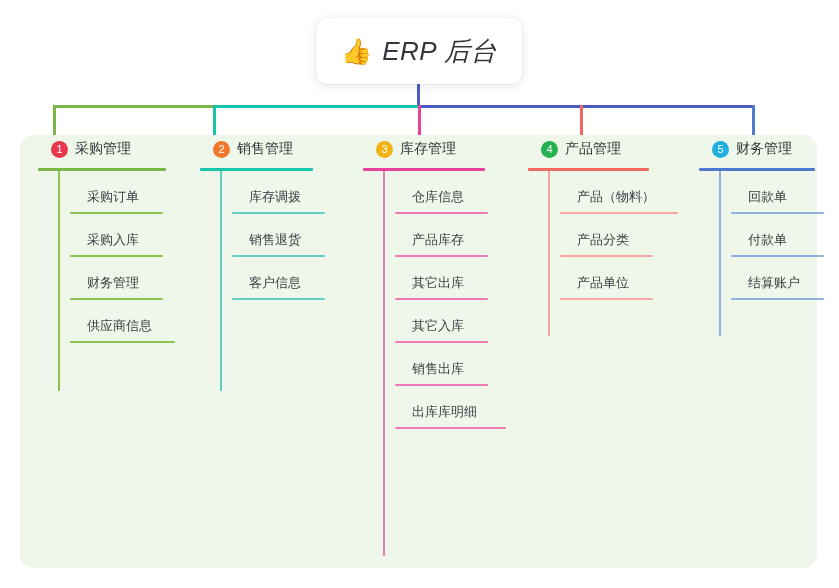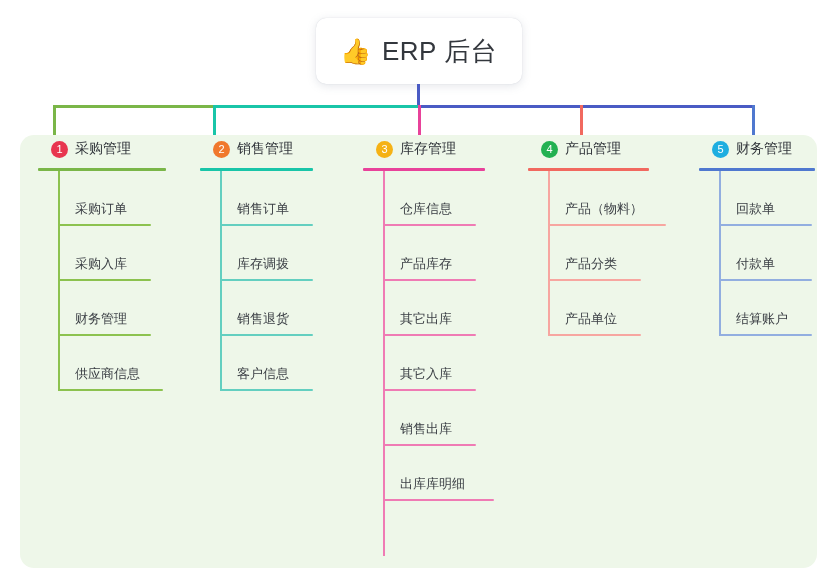--- a/index.html
+++ b/index.html
@@ -40,20 +40,21 @@
   .root-emoji {
     font-size: 25px;
     line-height: 1;
     font-family: "DejaVu Sans", sans-serif;
   }
   .root-title {
     font-size: 26px;
     color: #33373d;
     letter-spacing: 0.5px;
     white-space: nowrap;
+    font-style: italic;
   }
 
   
   .conn {
     position: absolute;
   }
 
   
   .board {
     position: absolute;
@@ -110,26 +111,27 @@
     padding-top: 0px;
   }
   .spine {
     position: absolute;
     left: 0;
     top: 0;
     width: 2px;
   }
   .item {
     position: relative;
-    height: 55px;
+    height: 43px;
     box-sizing: border-box;
     padding-left: 17px;
     display: flex;
     flex-direction: column;
     justify-content: flex-end;
+    margin-left: 12px;
   }
   .item-label {
     font-size: 13px;
     color: #3a3e44;
     white-space: nowrap;
     padding-bottom: 6px;
   }
   .item-rule {
     height: 2px;
     width: 93px;
@@ -190,24 +192,20 @@
 
     <div class="column" style="left:177px;">
       <div class="col-header">
         <span class="badge" style="background:#f0782d;">2</span>
         <span class="col-title">销售管理</span>
       </div>
       <div class="header-rule" style="background:#19c5a8; width:113px;"></div>
       <div class="items">
         <div class="spine" style="height:220px; background:#63cfc0;"></div>
         <div class="item">
-          <span class="item-label">销售订单</span>
-          <div class="item-rule" style="background:#63cfc0;"></div>
-        </div>
-        <div class="item">
           <span class="item-label">库存调拨</span>
           <div class="item-rule" style="background:#63cfc0;"></div>
         </div>
         <div class="item">
           <span class="item-label">销售退货</span>
           <div class="item-rule" style="background:#63cfc0;"></div>
         </div>
         <div class="item">
           <span class="item-label">客户信息</span>
           <div class="item-rule" style="background:#63cfc0;"></div>

